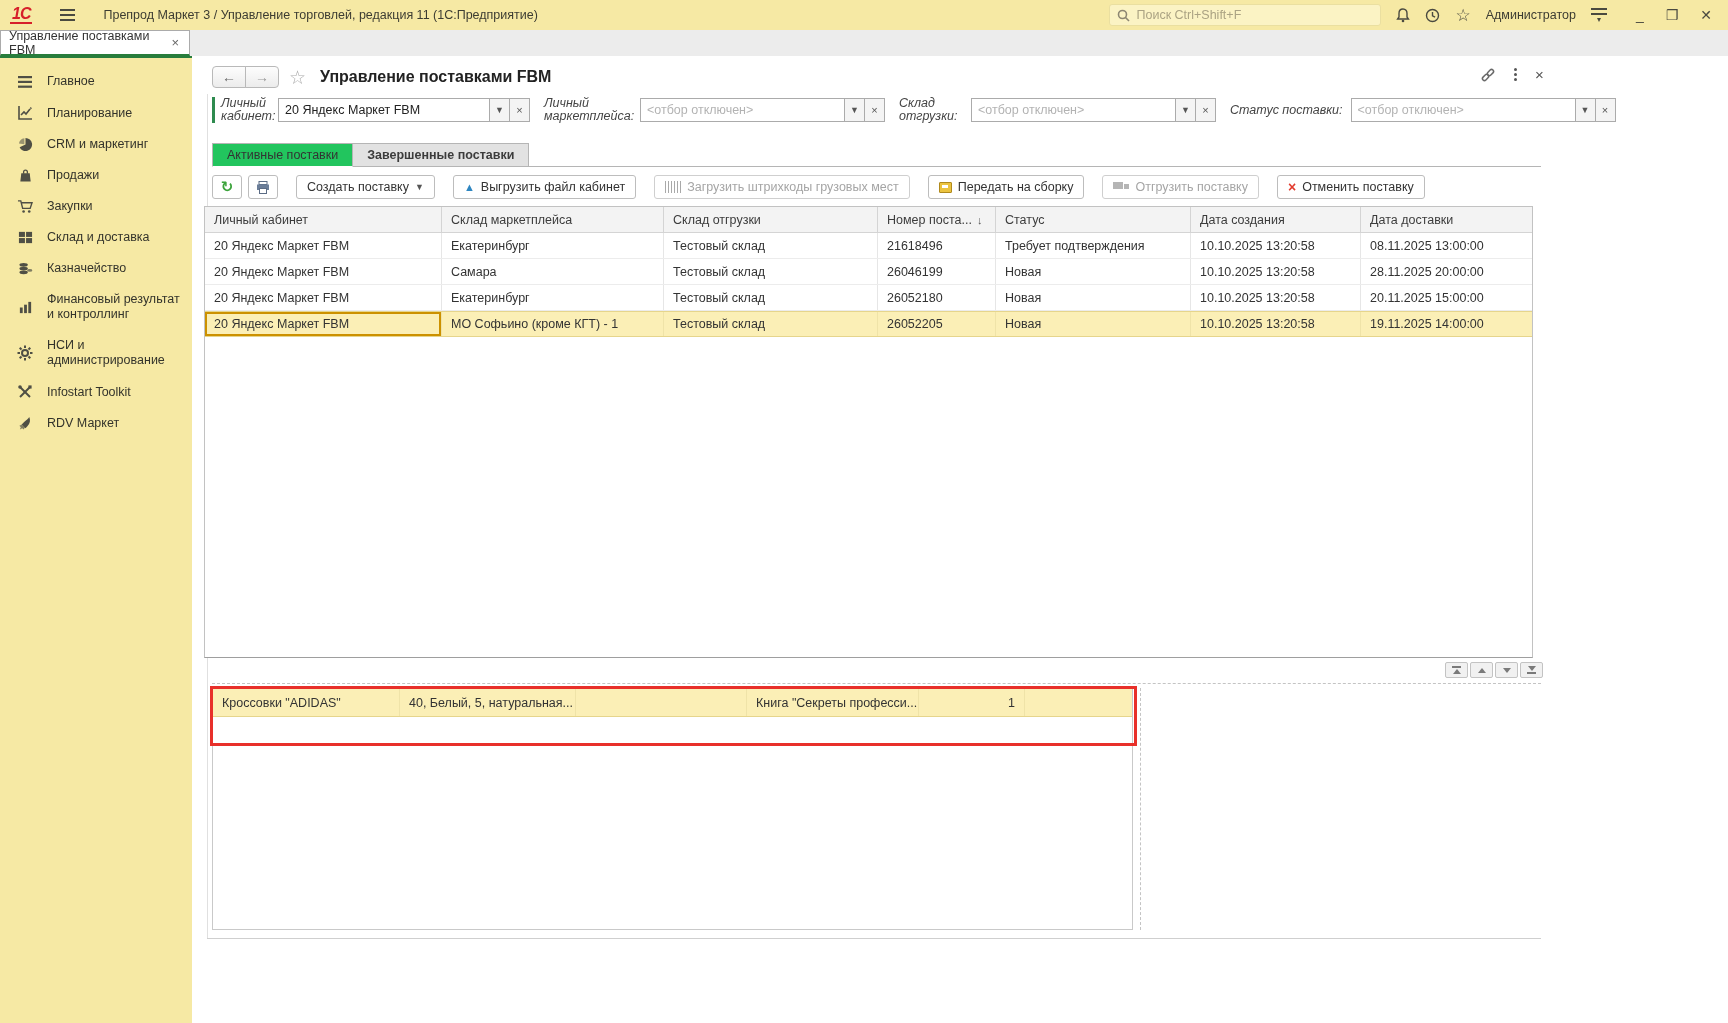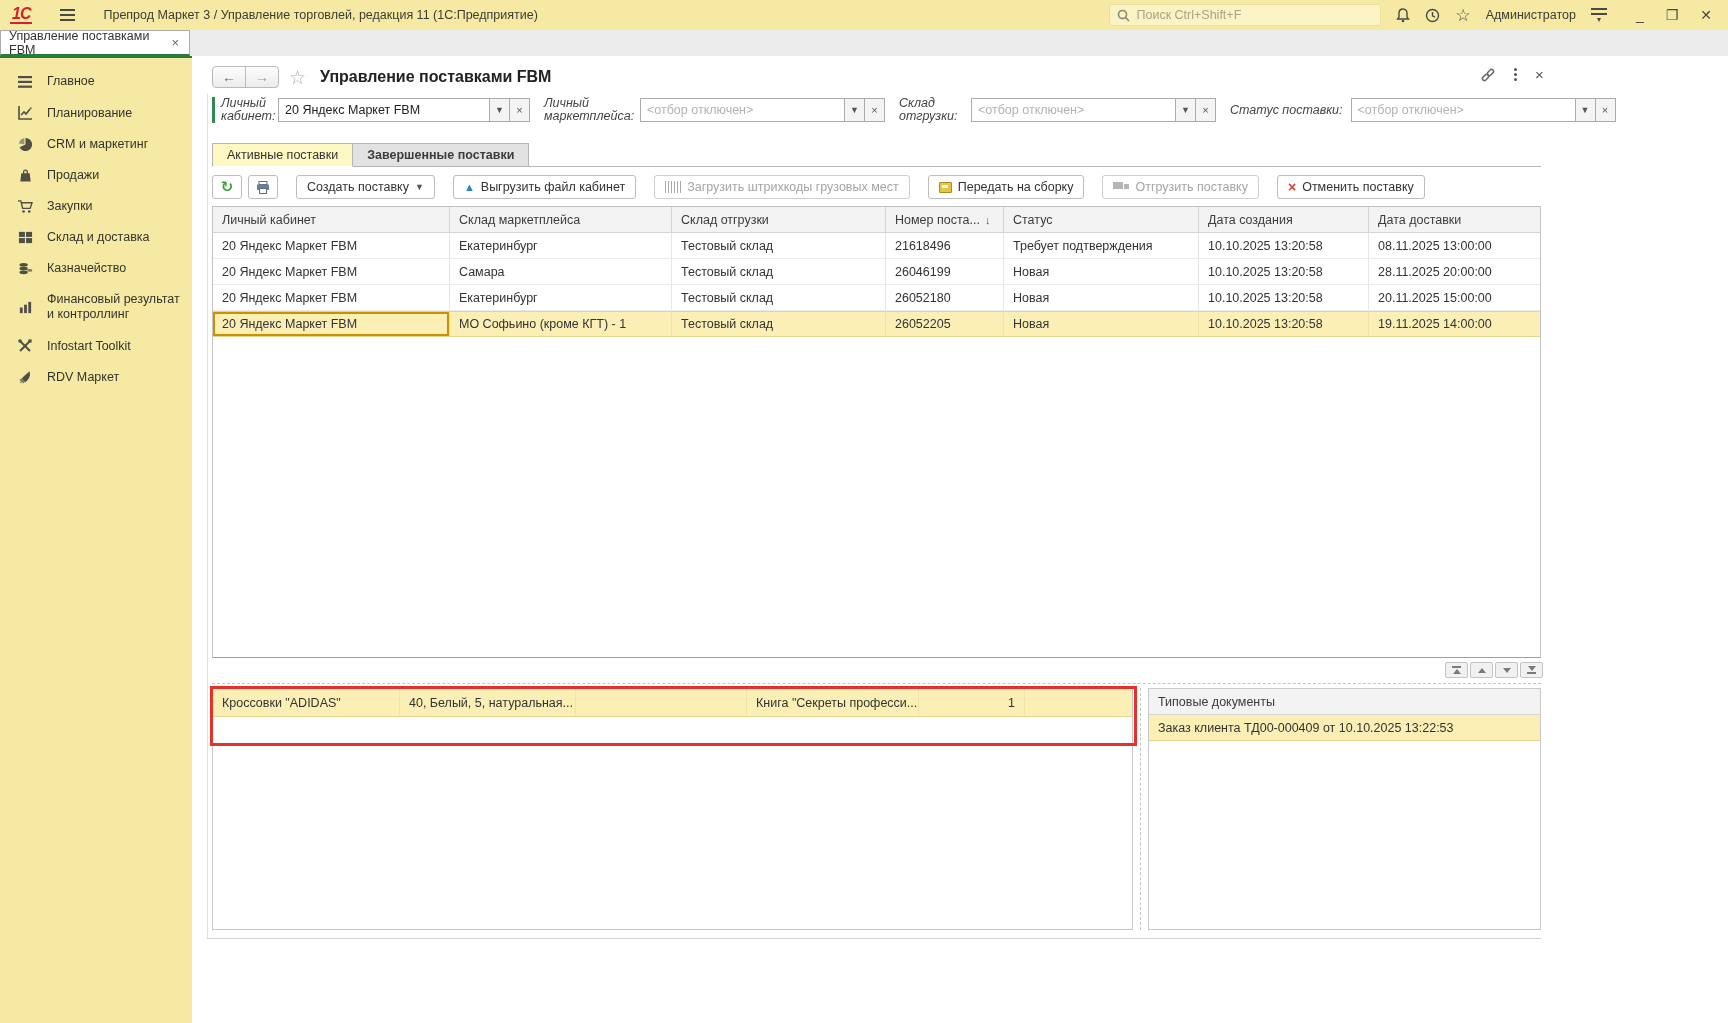--- a/index.html
+++ b/index.html
@@ -71,21 +71,21 @@
     font-size:12.5px; color:#222; outline:none; }
   .f-input::placeholder { color:#B3B3B3; }
   .f-btn { width:20px; border:1px solid #ABABAB; border-left:none; background:#F4F4F4;
     display:inline-flex; align-items:center; justify-content:center; color:#555; font-size:9px; cursor:pointer; }
   .f-btn.x { font-size:11px; }
 
   
   .ptabs { position:absolute; left:20px; top:87px; width:1329px; height:24px; border-bottom:1px solid #B5B5B5; }
   .ptab { display:inline-flex; align-items:center; height:24px; padding:0 14px; border:1px solid #B5B5B5;
     cursor:pointer; position:relative; }
-  .ptab.active { background:#fef9c3; border-bottom:1px solid #fff; top:0; z-index:2; }
+  .ptab.active { background:#22c55e; border-bottom:1px solid #fff; top:0; z-index:2; }
   .ptab.inactive { background:#E2E2E2; border-left:none; color:#3c3c3c;font-weight:bold; }
 
   
   .toolbar { position:absolute; left:20px; top:119px; height:24px; display:flex; align-items:center; gap:6px; }
   .tbtn { height:24px; border:1px solid #BDBDBD; border-radius:3px; background:#fff;
     display:inline-flex; align-items:center; justify-content:center; gap:6px; padding:0 10px;
     font-size:12.5px; color:#333; cursor:pointer; white-space:nowrap; }
   .tbtn.iconbtn { width:30px; padding:0; }
   .tbtn.disabled { color:#A5A5A5; border-color:#CFCFCF; cursor:default; }
   .gap { width:6px; }
@@ -95,21 +95,21 @@
   .barcode { width:16px; height:12px;
     background:repeating-linear-gradient(90deg,#A9A9A9 0 1px,transparent 1px 3px); }
   .asm-ic { width:13px; height:11px; background:#EBC33F; border:1px solid #B08A1E; border-radius:1px; position:relative; }
   .asm-ic::after { content:""; position:absolute; left:2px; top:2px; width:6px; height:3px; background:#fff; }
   .truck-ic { width:16px; height:10px; position:relative; }
   .truck-ic::before { content:""; position:absolute; left:0; top:0; width:10px; height:7px; background:#B5B5B5; }
   .truck-ic::after { content:""; position:absolute; right:0; top:2px; width:5px; height:5px; background:#B5B5B5; }
   .cancel-x { color:#E23B2E; font-weight:bold; font-size:14px; line-height:12px; }
 
   
-  .stable { position:absolute; left:20px; top:150px; width:1329px; height:452px;
+  .stable { position:absolute; left:12px; top:150px; width:1329px; height:452px;
     border:1px solid #C2C2C2; border-bottom:1px solid #9E9E9E; background:#fff; }
   .srow { display:flex; height:26px; align-items:stretch; }
   .srow.head { background:#F3F3F3; border-bottom:1px solid #D4D4D4; color:#3c3c3c; }
   .srow.data { border-bottom:1px solid #ECECEC; }
   .scell { padding:0 9px; display:flex; align-items:center; overflow:hidden; white-space:nowrap;
     border-right:1px solid #E6E6E6; }
   .srow.head .scell { border-right:1px solid #D4D4D4; }
   .st-c0{width:237px;} .st-c1{width:222px;} .st-c2{width:214px;} .st-c3{width:118px;}
   .st-c4{width:195px;} .st-c5{width:170px;} .st-c6{width:171px; border-right:none !important;}
   .srow.selected { background:#FBEFB6; border-top:1px solid #E6D58C; border-bottom:1px solid #E6D58C; }
@@ -284,20 +284,39 @@
   <div class="side-item" style="max-width:188px;">
     <span class="si-icon">
         <svg width="15" height="15" viewBox="0 0 16 16">
           <rect x="2" y="8" width="3" height="6" fill="#4f4f45"></rect>
           <rect x="6.5" y="5" width="3" height="9" fill="#4f4f45"></rect>
           <rect x="11" y="2" width="3" height="12" fill="#4f4f45"></rect>
         </svg>
       </span>
     <span class="si-label">Финансовый результат и контроллинг</span>
   </div>
+  <div class="side-item" style="max-width:175px;">
+    <span class="si-icon">
+        <svg width="16" height="16" viewBox="0 0 16 16">
+          <path d="M8 1l1 2.2 2.4-.6.6 2.4L14.2 6 13 8l1.2 2-2.2 1 ..6" fill="none"></path>
+          <circle cx="8" cy="8" r="3" fill="none" stroke="#4f4f45" stroke-width="2"></circle>
+          <g stroke="#4f4f45" stroke-width="2">
+            <line x1="8" y1="0.5" x2="8" y2="3"></line>
+            <line x1="8" y1="13" x2="8" y2="15.5"></line>
+            <line x1="0.5" y1="8" x2="3" y2="8"></line>
+            <line x1="13" y1="8" x2="15.5" y2="8"></line>
+            <line x1="2.7" y1="2.7" x2="4.5" y2="4.5"></line>
+            <line x1="11.5" y1="11.5" x2="13.3" y2="13.3"></line>
+            <line x1="2.7" y1="13.3" x2="4.5" y2="11.5"></line>
+            <line x1="11.5" y1="4.5" x2="13.3" y2="2.7"></line>
+          </g>
+        </svg>
+      </span>
+    <span class="si-label">НСИ и администрирование</span>
+  </div>
   <div class="side-item">
     <span class="si-icon">
         <svg width="16" height="16" viewBox="0 0 16 16">
           <line x1="3" y1="3" x2="13" y2="13" stroke="#4f4f45" stroke-width="2"></line>
           <line x1="13" y1="3" x2="3" y2="13" stroke="#4f4f45" stroke-width="2"></line>
           <circle cx="3" cy="3" r="1.8" fill="#4f4f45"></circle>
           <rect x="11.4" y="1.4" width="3.2" height="3.2" fill="#4f4f45"></rect>
         </svg>
       </span>
     <span class="si-label">Infostart Toolkit</span>
@@ -490,17 +509,13 @@
     <div class="brow data">
       <span class="bcell bt-c0">Кроссовки "ADIDAS"</span>
       <span class="bcell bt-c1">40, Белый, 5, натуральная...</span>
       <span class="bcell bt-c2"></span>
       <span class="bcell bt-c3">Книга "Секреты професси...</span>
       <span class="bcell bt-c4">1</span>
       <span class="bcell bt-c5"></span>
     </div>
   </div>
 
-  <div class="docs">
-    <div class="docs-head">Типовые документы</div>
-    <div class="docs-row">Заказ клиента ТД00-000409 от 10.10.2025 13:22:53</div>
-  </div>
 </div>
 
 </body></html>

